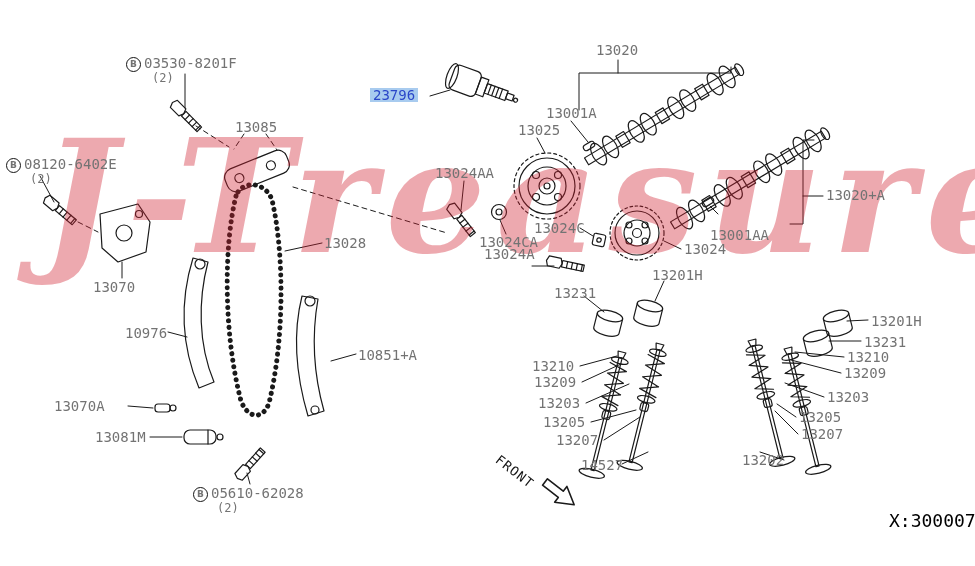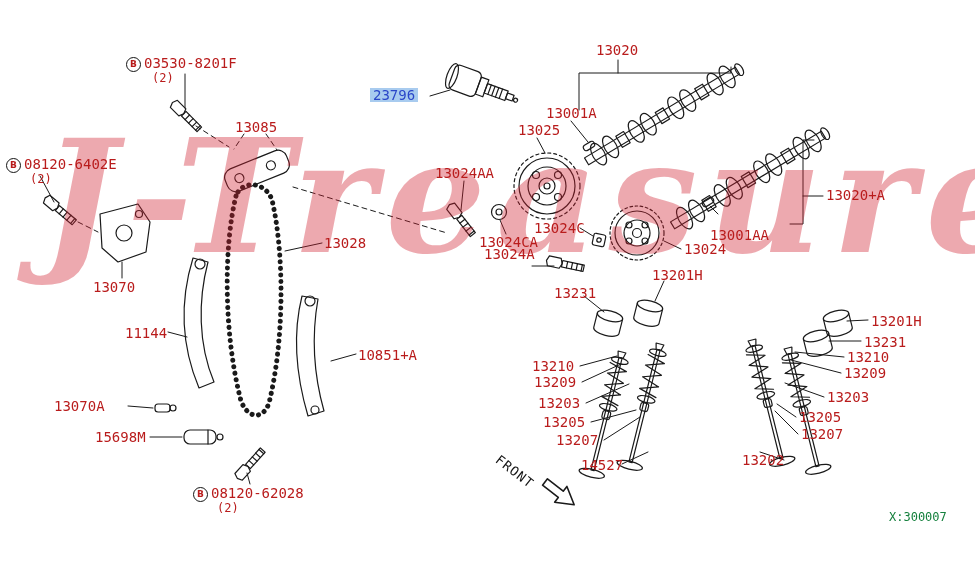--- a/index.html
+++ b/index.html
@@ -3,29 +3,29 @@
 <meta charset="utf-8">
 <style>
   html,body{margin:0;padding:0;background:#ffffff;}
   .stage{position:relative;width:975px;height:566px;background:#fff;overflow:hidden;
          font-family:"DejaVu Sans Mono","Liberation Mono",monospace;}
   svg.art{position:absolute;left:0;top:0;z-index:1;}
   .watermark{position:absolute;left:42px;top:118px;z-index:2;white-space:nowrap;
              font-family:"DejaVu Serif","Liberation Serif",serif;font-style:italic;font-weight:bold;
              font-size:158px;letter-spacing:10px;color:var(--wm-color,#d02030);opacity:.38;
              pointer-events:none;line-height:1;}
-  .lbl{position:absolute;z-index:3;font-size:14px;line-height:1;color:#b91c1c;white-space:nowrap;}
+  .lbl{position:absolute;z-index:3;font-size:14px;line-height:1;color:#737373;white-space:nowrap;}
   .qty{font-size:12px;}
   .circ{display:inline-block;width:13px;height:13px;border:1.4px solid #141414;border-radius:50%;
         font-size:9px;line-height:13px;text-align:center;vertical-align:1px;margin-right:3px;
         font-family:"DejaVu Sans","Liberation Sans",sans-serif;font-weight:bold;}
   .hl{background:var(--hl-bg,#a8cbef);color:var(--hl-color,#2a46c8);padding:0 3px;}
   .front{position:absolute;z-index:3;font-size:13px;letter-spacing:1px;color:#141414;
          transform:rotate(38deg);transform-origin:0 0;white-space:nowrap;}
-  .ref{position:absolute;z-index:3;font-size:12px;color:#15803d;}
+  .ref{position:absolute;z-index:3;font-size:18px;color:#000000;}
 </style>
 </head>
 <body>
 
 <div class="stage">
 
   <svg class="art" width="975" height="566" viewBox="0 0 975 566" xmlns="http://www.w3.org/2000/svg" xmlns:xlink="http://www.w3.org/1999/xlink">
     <defs>
       <g id="bolt">
         <polygon points="-20,-5 -8,-5 -6,0 -8,5 -20,5 -22,0"></polygon>
@@ -249,33 +249,33 @@
     <span class="circ">B</span><span>03530-8201F</span>
   </span>
   <span class="lbl qty" style="left:152px;top:72px">(2)</span>
 
   <span class="lbl" style="left:6px;top:157px">
     <span class="circ">B</span><span>08120-6402E</span>
   </span>
   <span class="lbl qty" style="left:30px;top:173px">(2)</span>
 
   <span class="lbl" style="left:193px;top:486px">
-    <span class="circ">B</span><span>08120-62028</span>
+    <span class="circ">B</span><span>05610-62028</span>
   </span>
   <span class="lbl qty" style="left:217px;top:502px">(2)</span>
 
   <span class="lbl hl" style="left:370px;top:88px">23796</span>
 
   <span class="lbl" style="left:235px;top:120px">13085</span>
   <span class="lbl" style="left:93px;top:280px">13070</span>
-  <span class="lbl" style="left:125px;top:326px">11144</span>
+  <span class="lbl" style="left:125px;top:326px">10976</span>
   <span class="lbl" style="left:324px;top:236px">13028</span>
   <span class="lbl" style="left:358px;top:348px">10851+A</span>
   <span class="lbl" style="left:54px;top:399px">13070A</span>
-  <span class="lbl" style="left:95px;top:430px">15698M</span>
+  <span class="lbl" style="left:95px;top:430px">13081M</span>
 
   <span class="lbl" style="left:596px;top:43px">13020</span>
   <span class="lbl" style="left:546px;top:106px">13001A</span>
   <span class="lbl" style="left:518px;top:123px">13025</span>
   <span class="lbl" style="left:435px;top:166px">13024AA</span>
   <span class="lbl" style="left:826px;top:188px">13020+A</span>
   <span class="lbl" style="left:710px;top:228px">13001AA</span>
   <span class="lbl" style="left:534px;top:221px">13024C</span>
   <span class="lbl" style="left:479px;top:235px">13024CA</span>
   <span class="lbl" style="left:684px;top:242px">13024</span>

